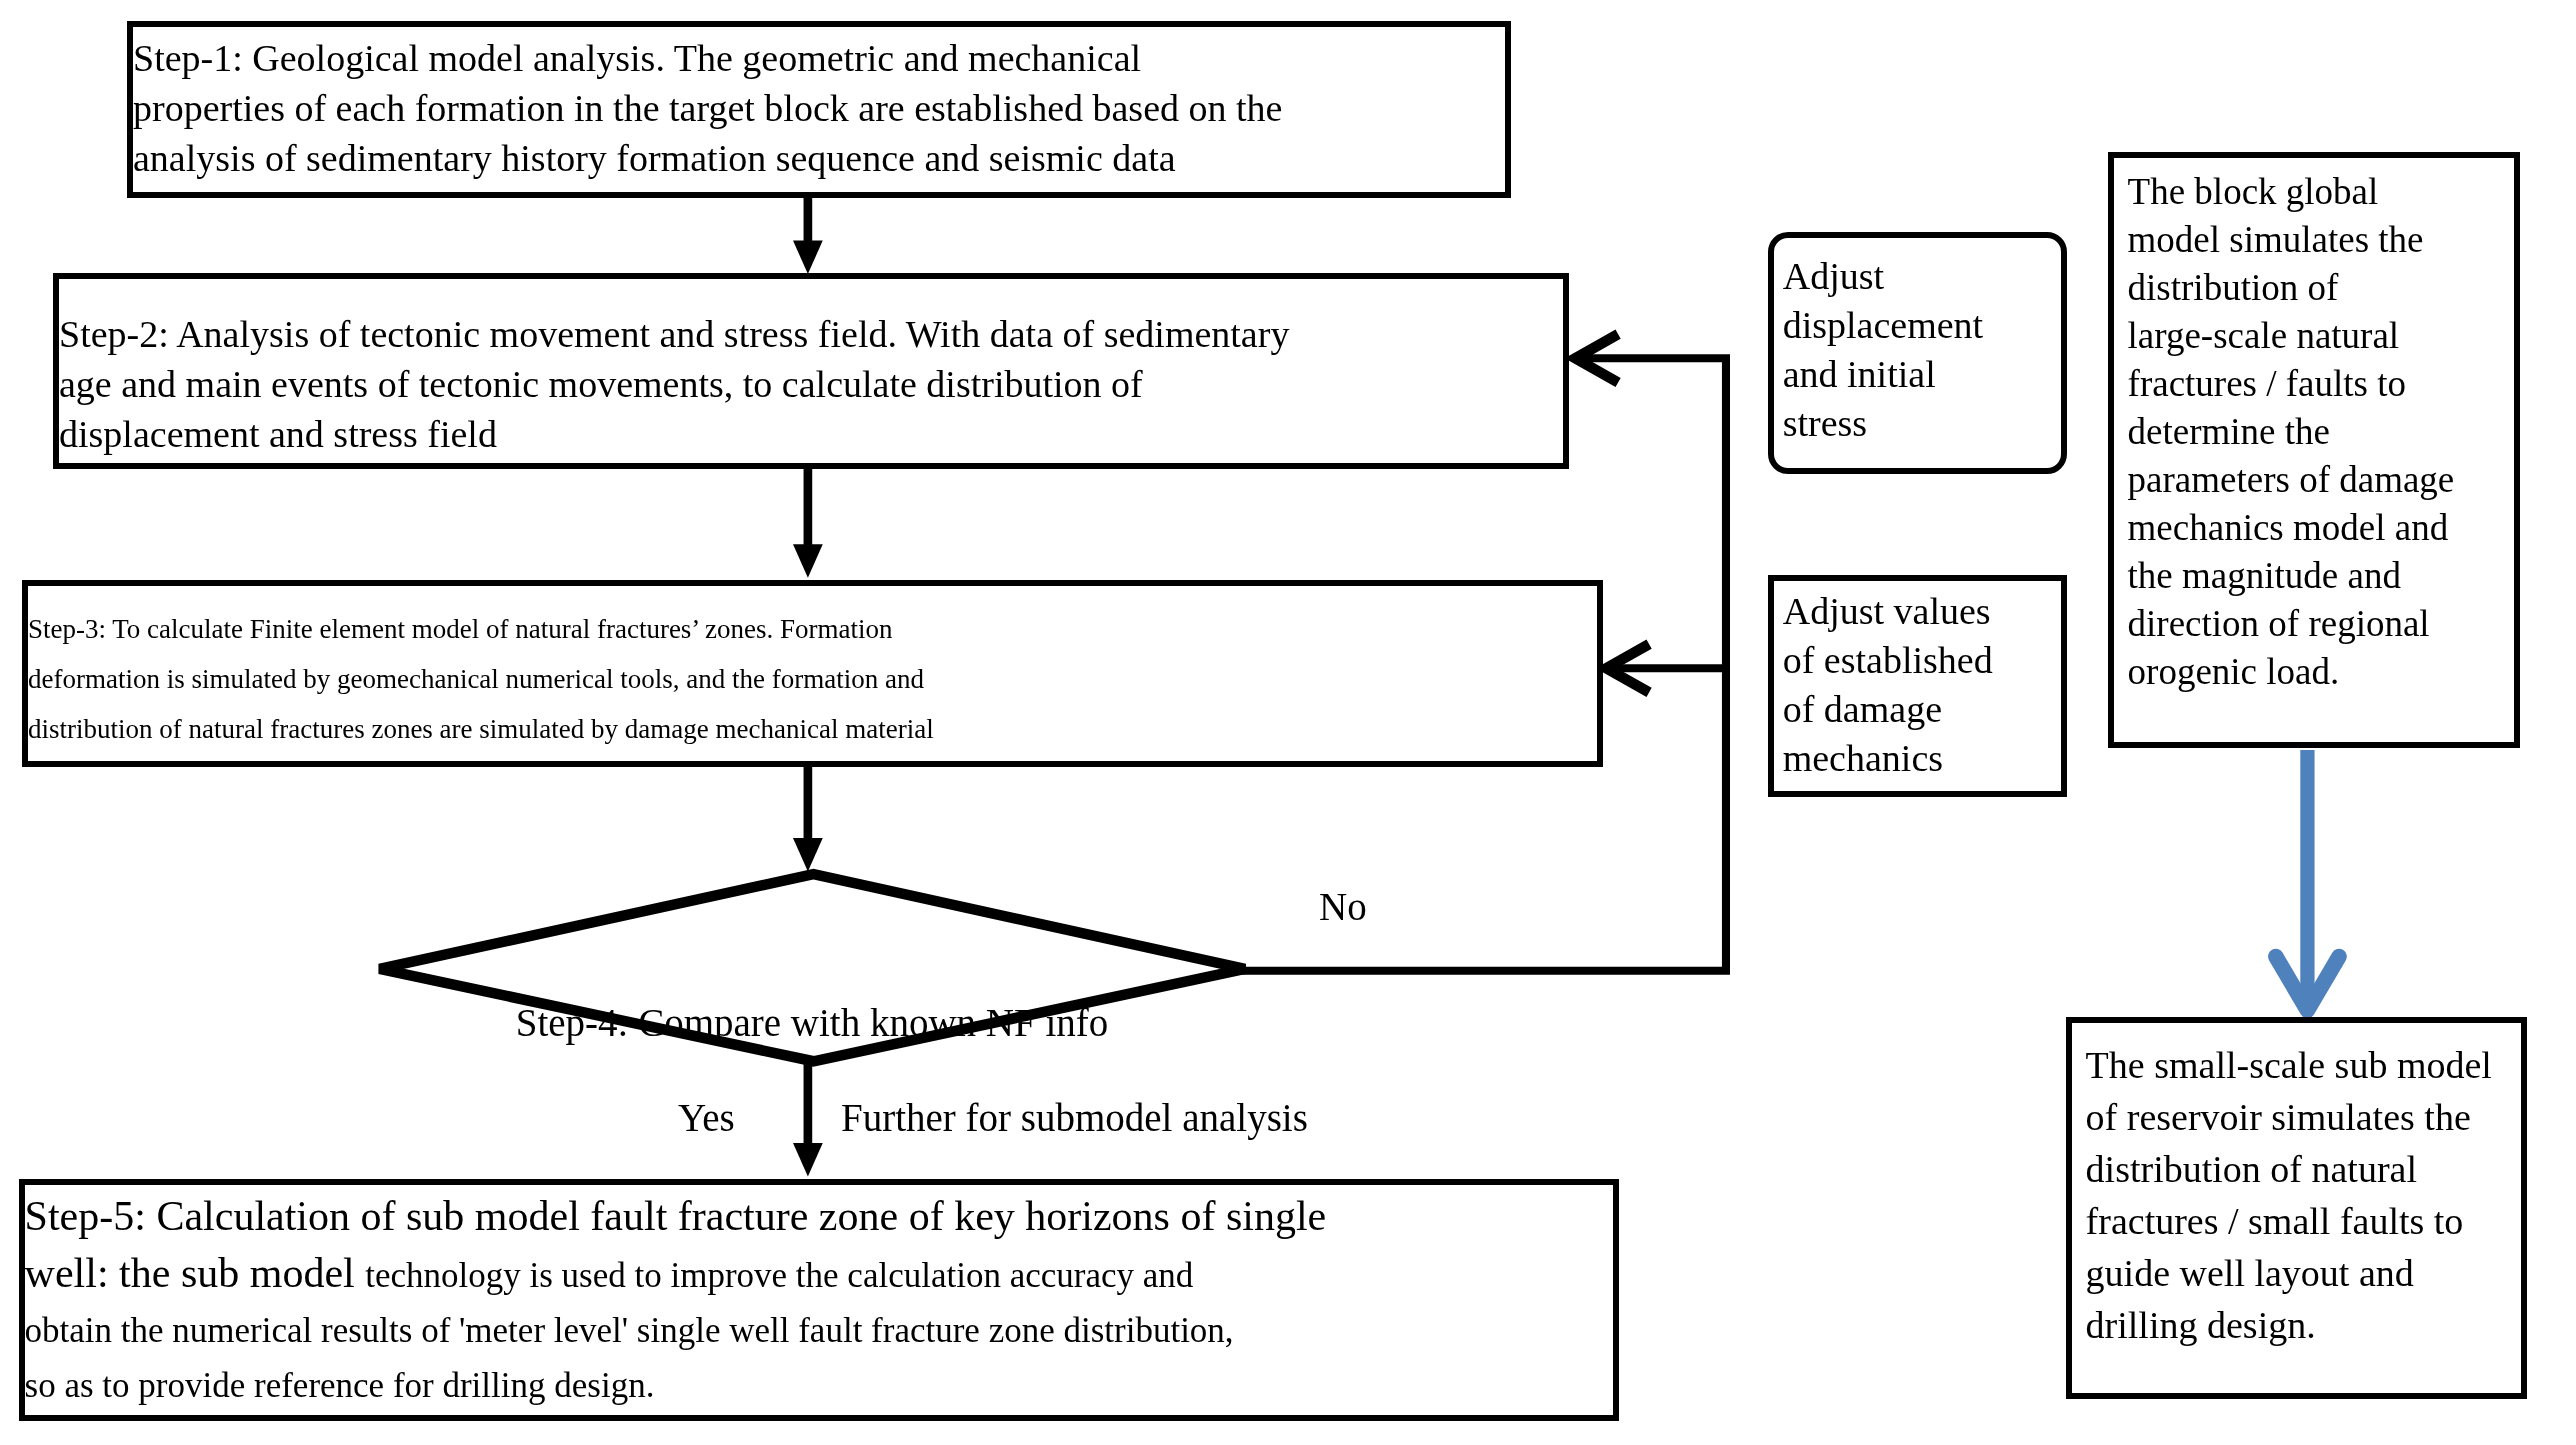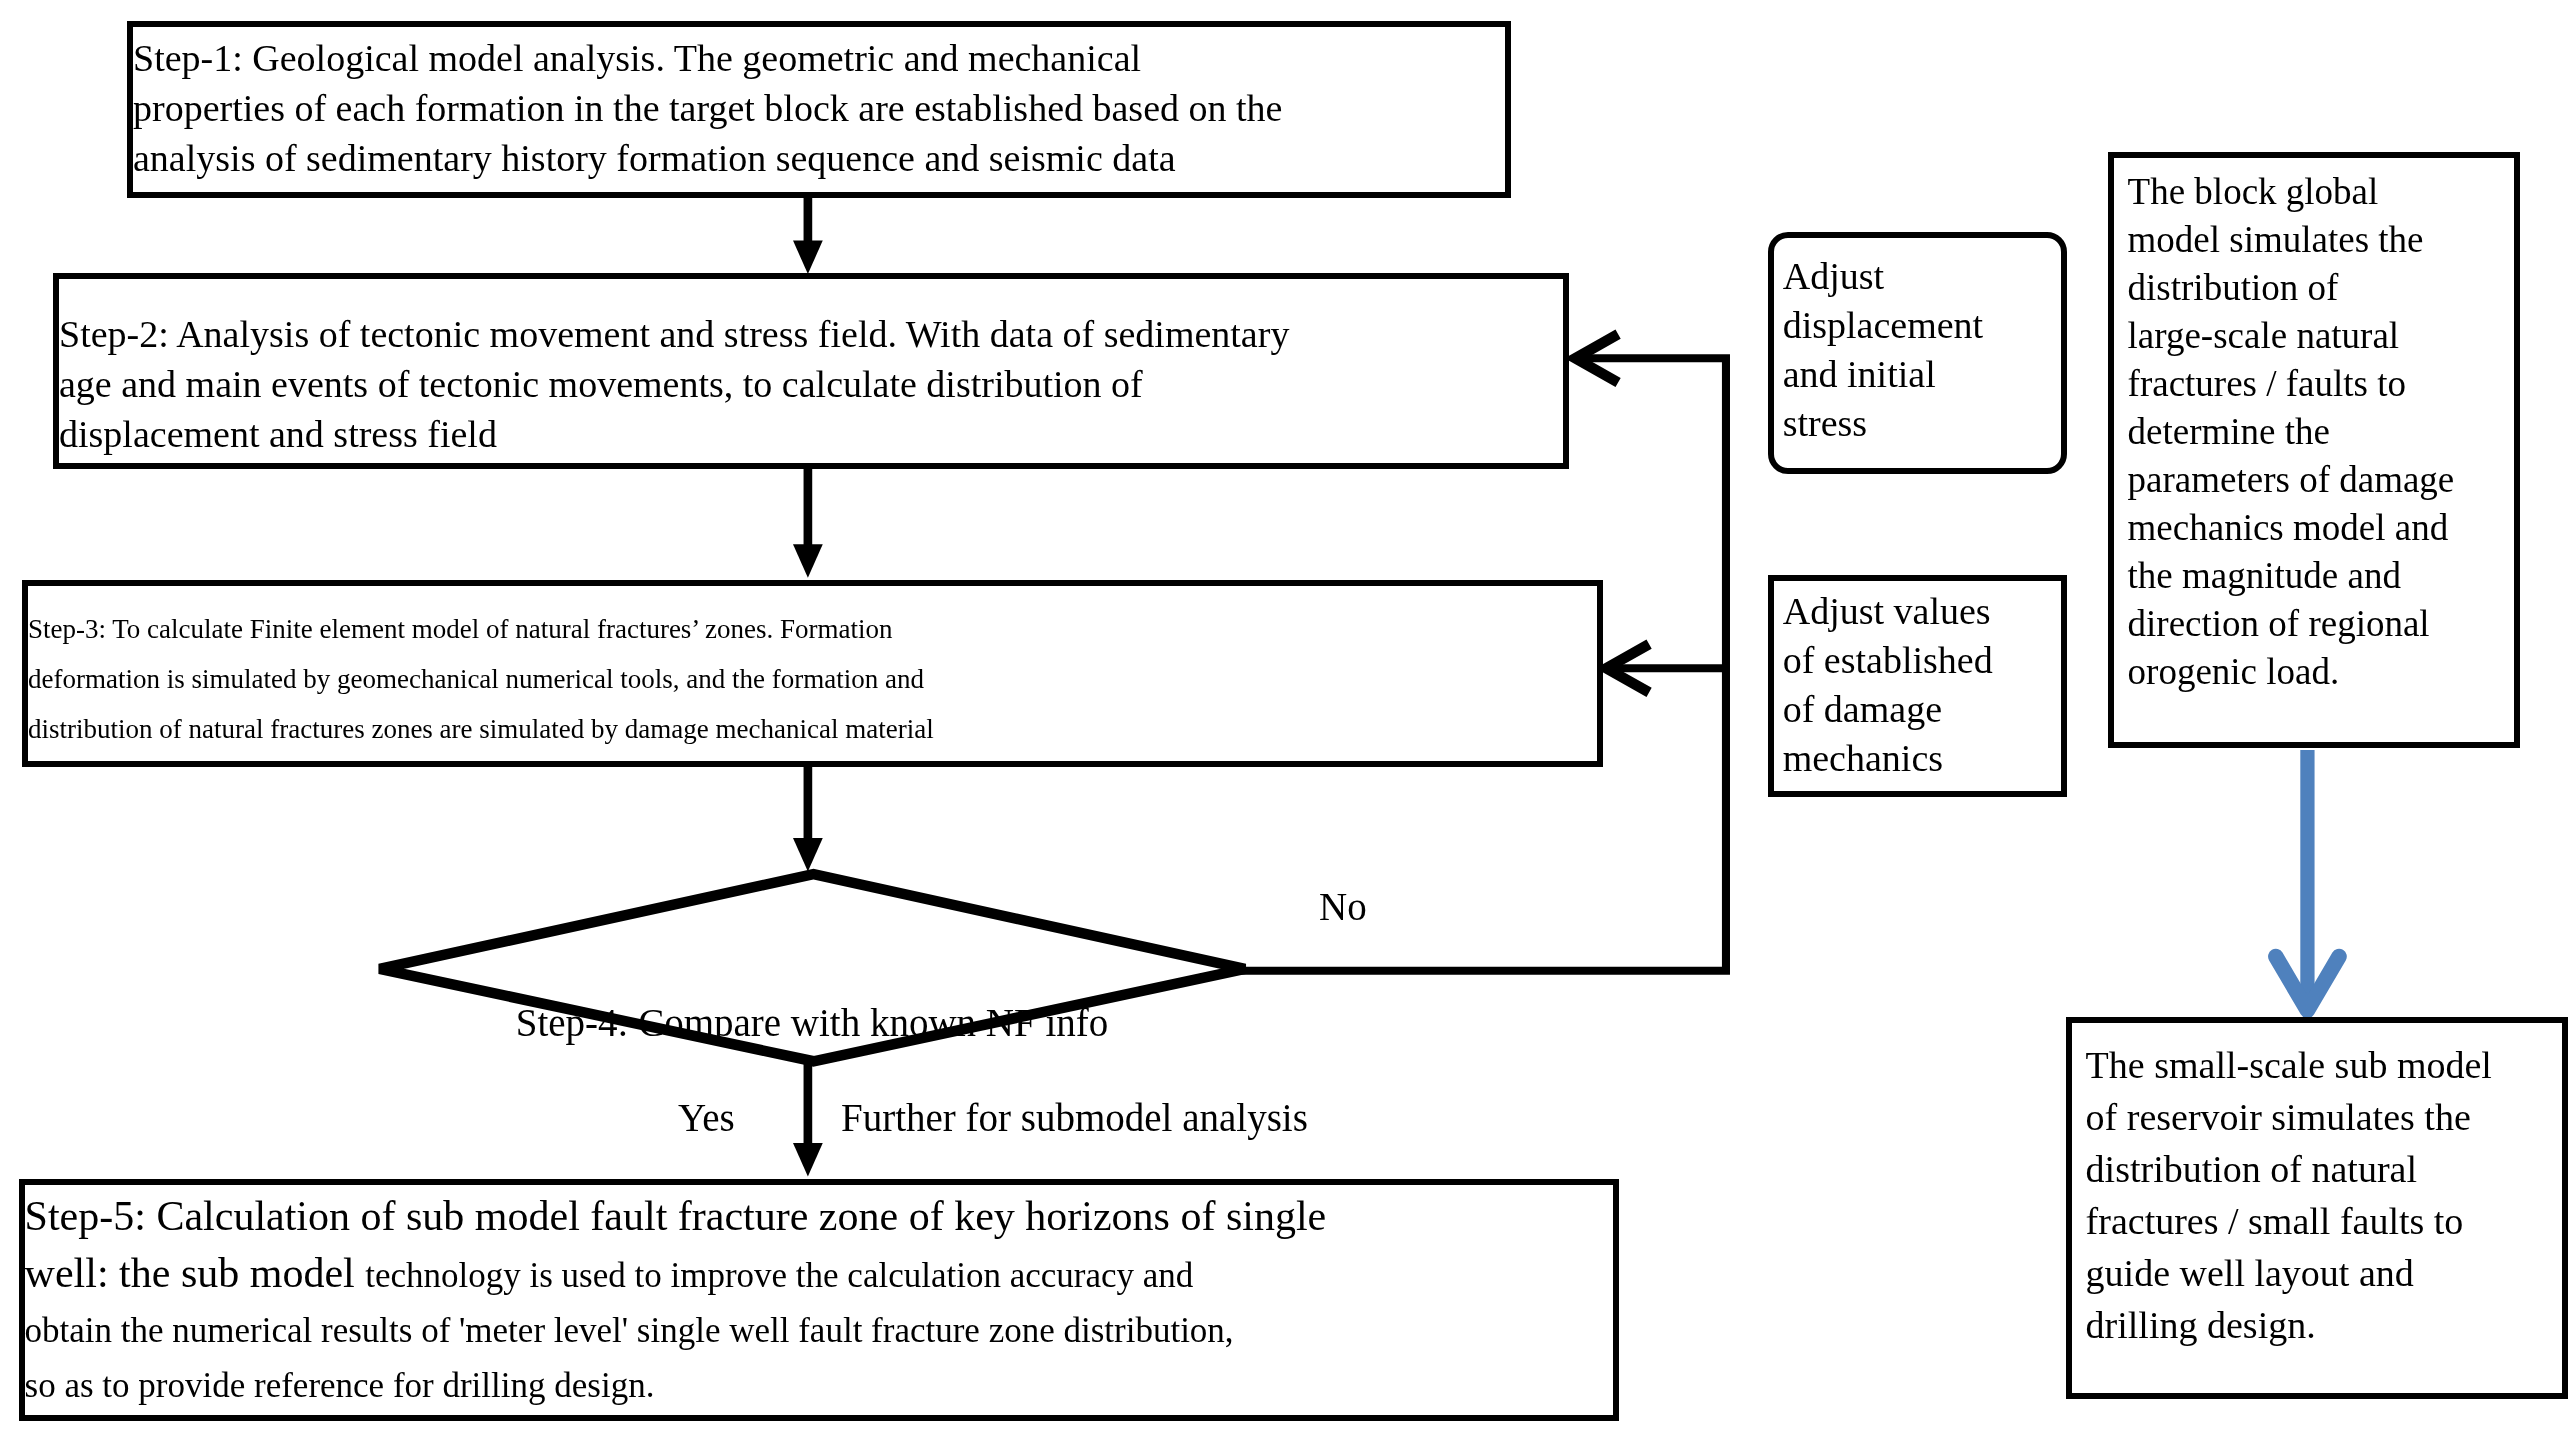--- a/index.html
+++ b/index.html
@@ -44,21 +44,21 @@
   }
   
   #step1{left:127px; top:20.5px;  width:1384px;height:177px; font-size:38px;line-height:50px; padding-top:6.2px;}
   #step2{left:53px;  top:273px; width:1516px;height:196px; font-size:38px;line-height:50px; padding-top:30px;}
   #step3{left:22px;  top:580px; width:1581px;height:187px; font-size:27px;line-height:50px; padding-top:18px;}
   #step5{left:18.6px;  top:1179px;width:1600px;height:242px; font-size:35px;line-height:55px; padding-top:3.7px;}
   #step5 .lead{font-size:42px;}
   #adj1{left:1768px;top:232px; width:299px; height:242px; font-size:38px;line-height:49px; padding:13.6px 3.7px 0 8.7px;border-radius:20px;}
   #adj2{left:1768px;top:575px; width:299px; height:222px; font-size:38px;line-height:49px; padding:6.2px 3.7px 0 8.7px;}
   #note1{left:2108px;top:152px; width:412px; height:596px; font-size:37px;line-height:48px; padding:10px 5px 0 13.6px;}
-  #note2{left:2066px;top:1017px;width:502px; height:382px; font-size:38px;line-height:52px; padding:16px 5px 0 13.6px;}
+  #note2{left:2066px;top:1017px;width:461px; height:382px; font-size:38px;line-height:52px; padding:16px 5px 0 13.6px;}
 </style>
 </head>
 <body>
 
 <div id="canvas">
 
   <svg class="overlay" width="2576" height="1445" viewBox="0 0 4155 2331">
 
     <g stroke="#000000" fill="none">
       <path d="M 2000 1566 L 2784 1566 L 2784 578 L 2552 578" stroke-width="13"></path>

